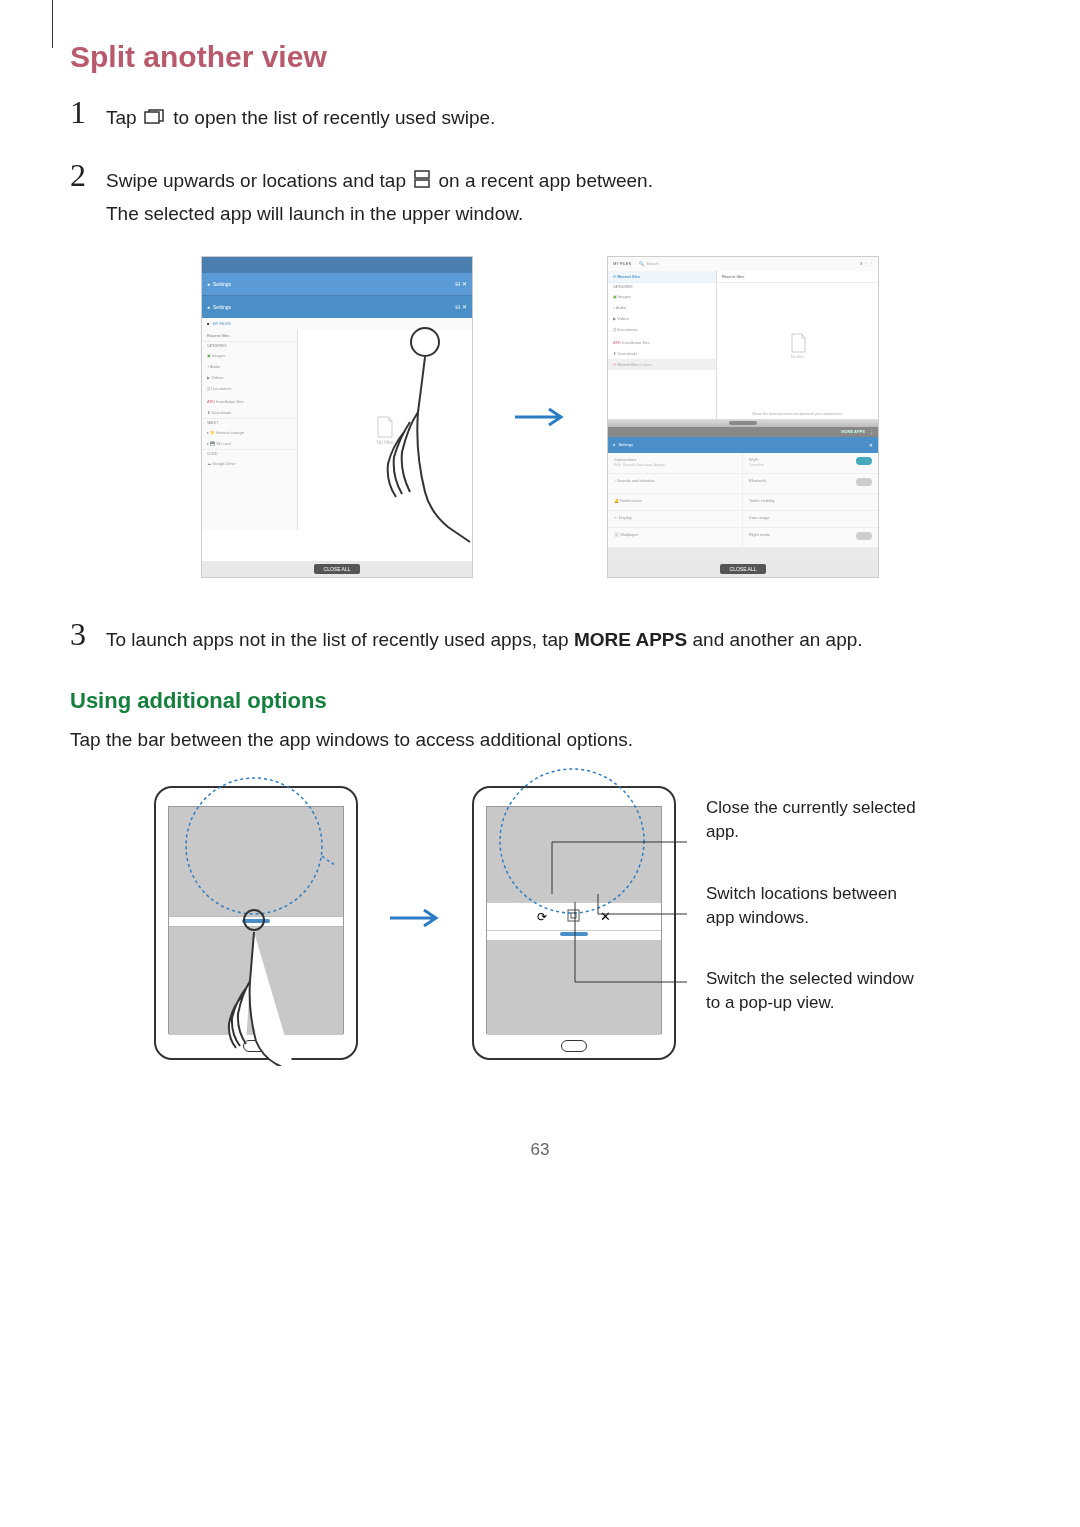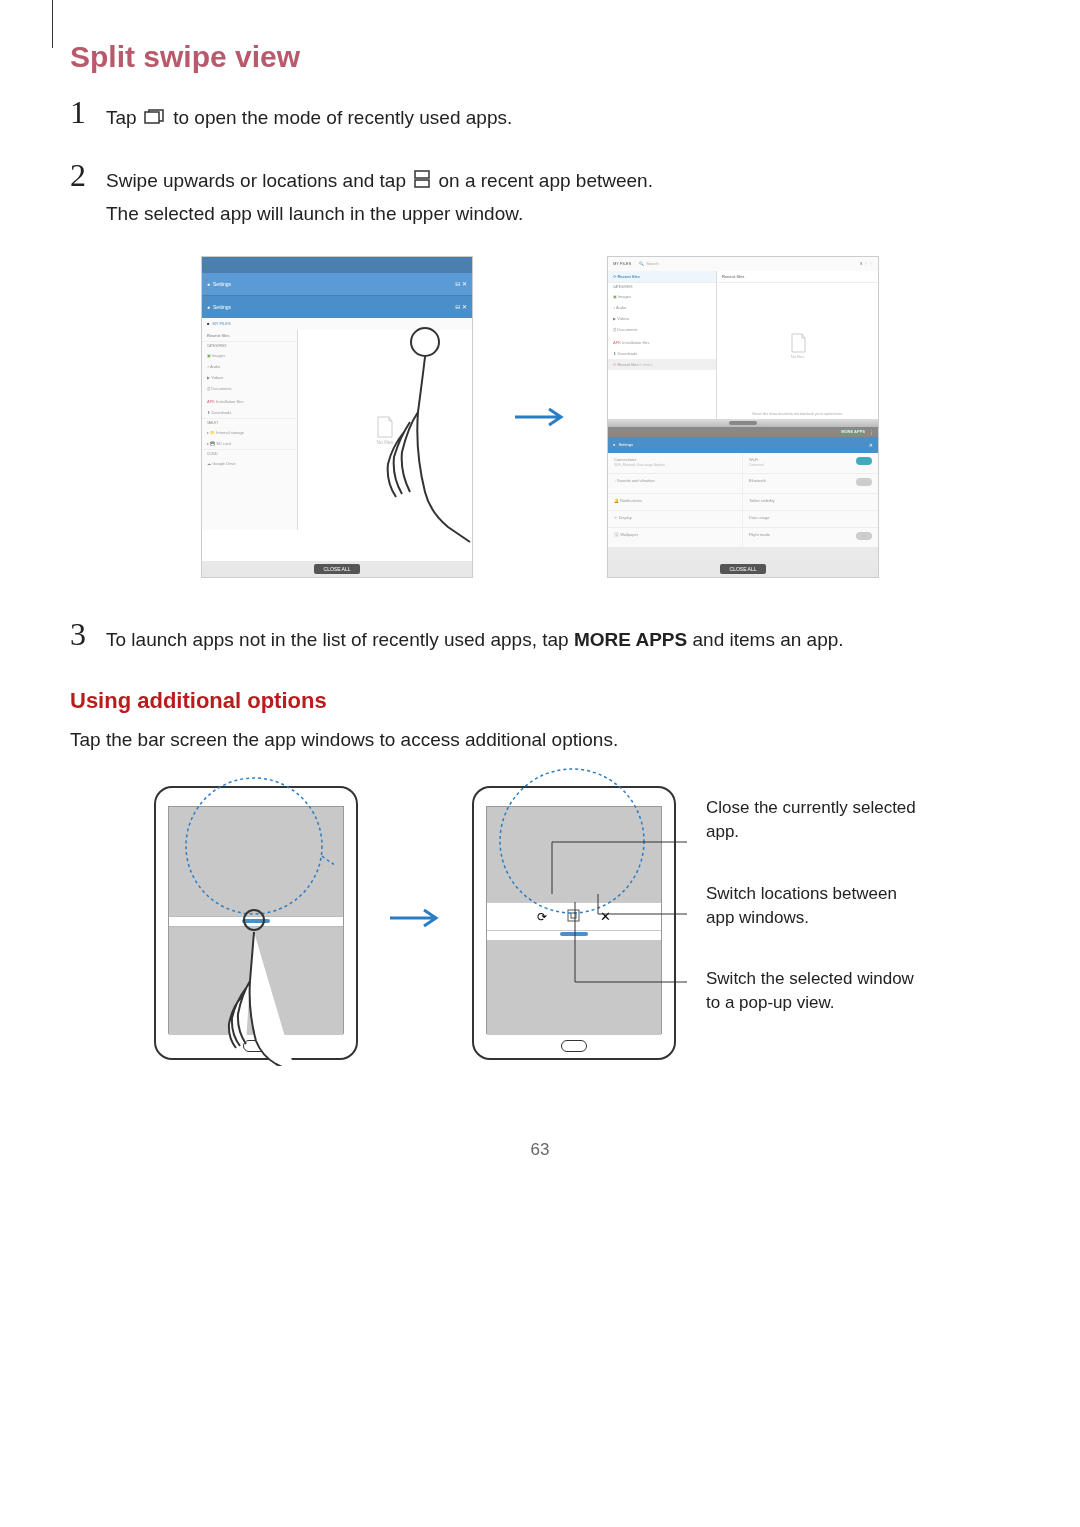--- a/index.html
+++ b/index.html
@@ -70,21 +70,21 @@
       width: 270px;
       height: 320px;
       background: #fff;
       border: 1px solid #ccc;
       position: relative;
       overflow: hidden;
     }
     .sub-heading {
       font-size: 22px;
       font-weight: 700;
-      color: #b91c1c;
+      color: #15803d;
       margin-top: 32px;
       margin-bottom: 10px;
     }
     .body-text {
       font-size: 19px;
       color: #222;
       line-height: 1.7;
     }
     .diagram-row {
       display: flex;
@@ -151,33 +151,33 @@
       justify-content: center;
       gap: 20px;
     }
   </style>
 </head>
 <body>
 
 <div class="page">
   <div class="left-line"></div>
 
-  <div class="title">Split swipe view</div>
+  <div class="title">Split another view</div>
 
   <div class="step">
     <div class="step-num">1</div>
     <div class="step-text">
       <span>Tap </span>
       <span class="inline-icon">
         <svg width="22" height="16" viewBox="0 0 22 16">
             <rect x="1" y="3" width="14" height="11" fill="none" stroke="#333" stroke-width="1.5"></rect>
             <path d="M5 3 V1 H19 V12 H15" fill="none" stroke="#333" stroke-width="1.5"></path>
           </svg>
       </span>
-      <span> to open the mode of recently used apps.</span>
+      <span> to open the list of recently used swipe.</span>
     </div>
   </div>
 
   <div class="step">
     <div class="step-num">2</div>
     <div class="step-text">
       <span>Swipe upwards or locations and tap </span>
       <span class="inline-icon">
         <svg width="18" height="18" viewBox="0 0 18 18">
             <rect x="2" y="1" width="14" height="7" fill="none" stroke="#333" stroke-width="1.5"></rect>
@@ -315,27 +315,27 @@
       <div style="position:absolute;bottom:0;left:0;right:0;height:16px;background:#e8e8e8;display:flex;align-items:center;justify-content:center;">
         <div style="background:#555;color:#fff;font-size:5px;padding:2px 10px;border-radius:2px;">CLOSE ALL</div>
       </div>
     </div>
   </div>
 
   <div class="step">
     <div class="step-num">3</div>
     <div class="step-text">
       <div>
-        <span>To launch apps not in the list of recently used apps, tap </span><strong>MORE APPS</strong><span> and items an app.</span>
+        <span>To launch apps not in the list of recently used apps, tap </span><strong>MORE APPS</strong><span> and another an app.</span>
       </div>
     </div>
   </div>
 
   <div class="sub-heading">Using additional options</div>
-  <div class="body-text">Tap the bar screen the app windows to access additional options.</div>
+  <div class="body-text">Tap the bar between the app windows to access additional options.</div>
 
   <div class="diagram-row">
     <div style="position:relative;">
       <div class="tablet-frame">
         <div class="tablet-screen-inner">
           <div style="height:48%;background:#c8c8c8;"></div>
           <div style="height:4%;background:#fff;border-top:1px solid #bbb;border-bottom:1px solid #bbb;position:relative;">
             <div style="position:absolute;left:50%;top:2px;transform:translateX(-50%);width:28px;height:4px;background:#4a8fc7;border-radius:2px;"></div>
           </div>
           <div style="height:48%;background:#c8c8c8;"></div>

